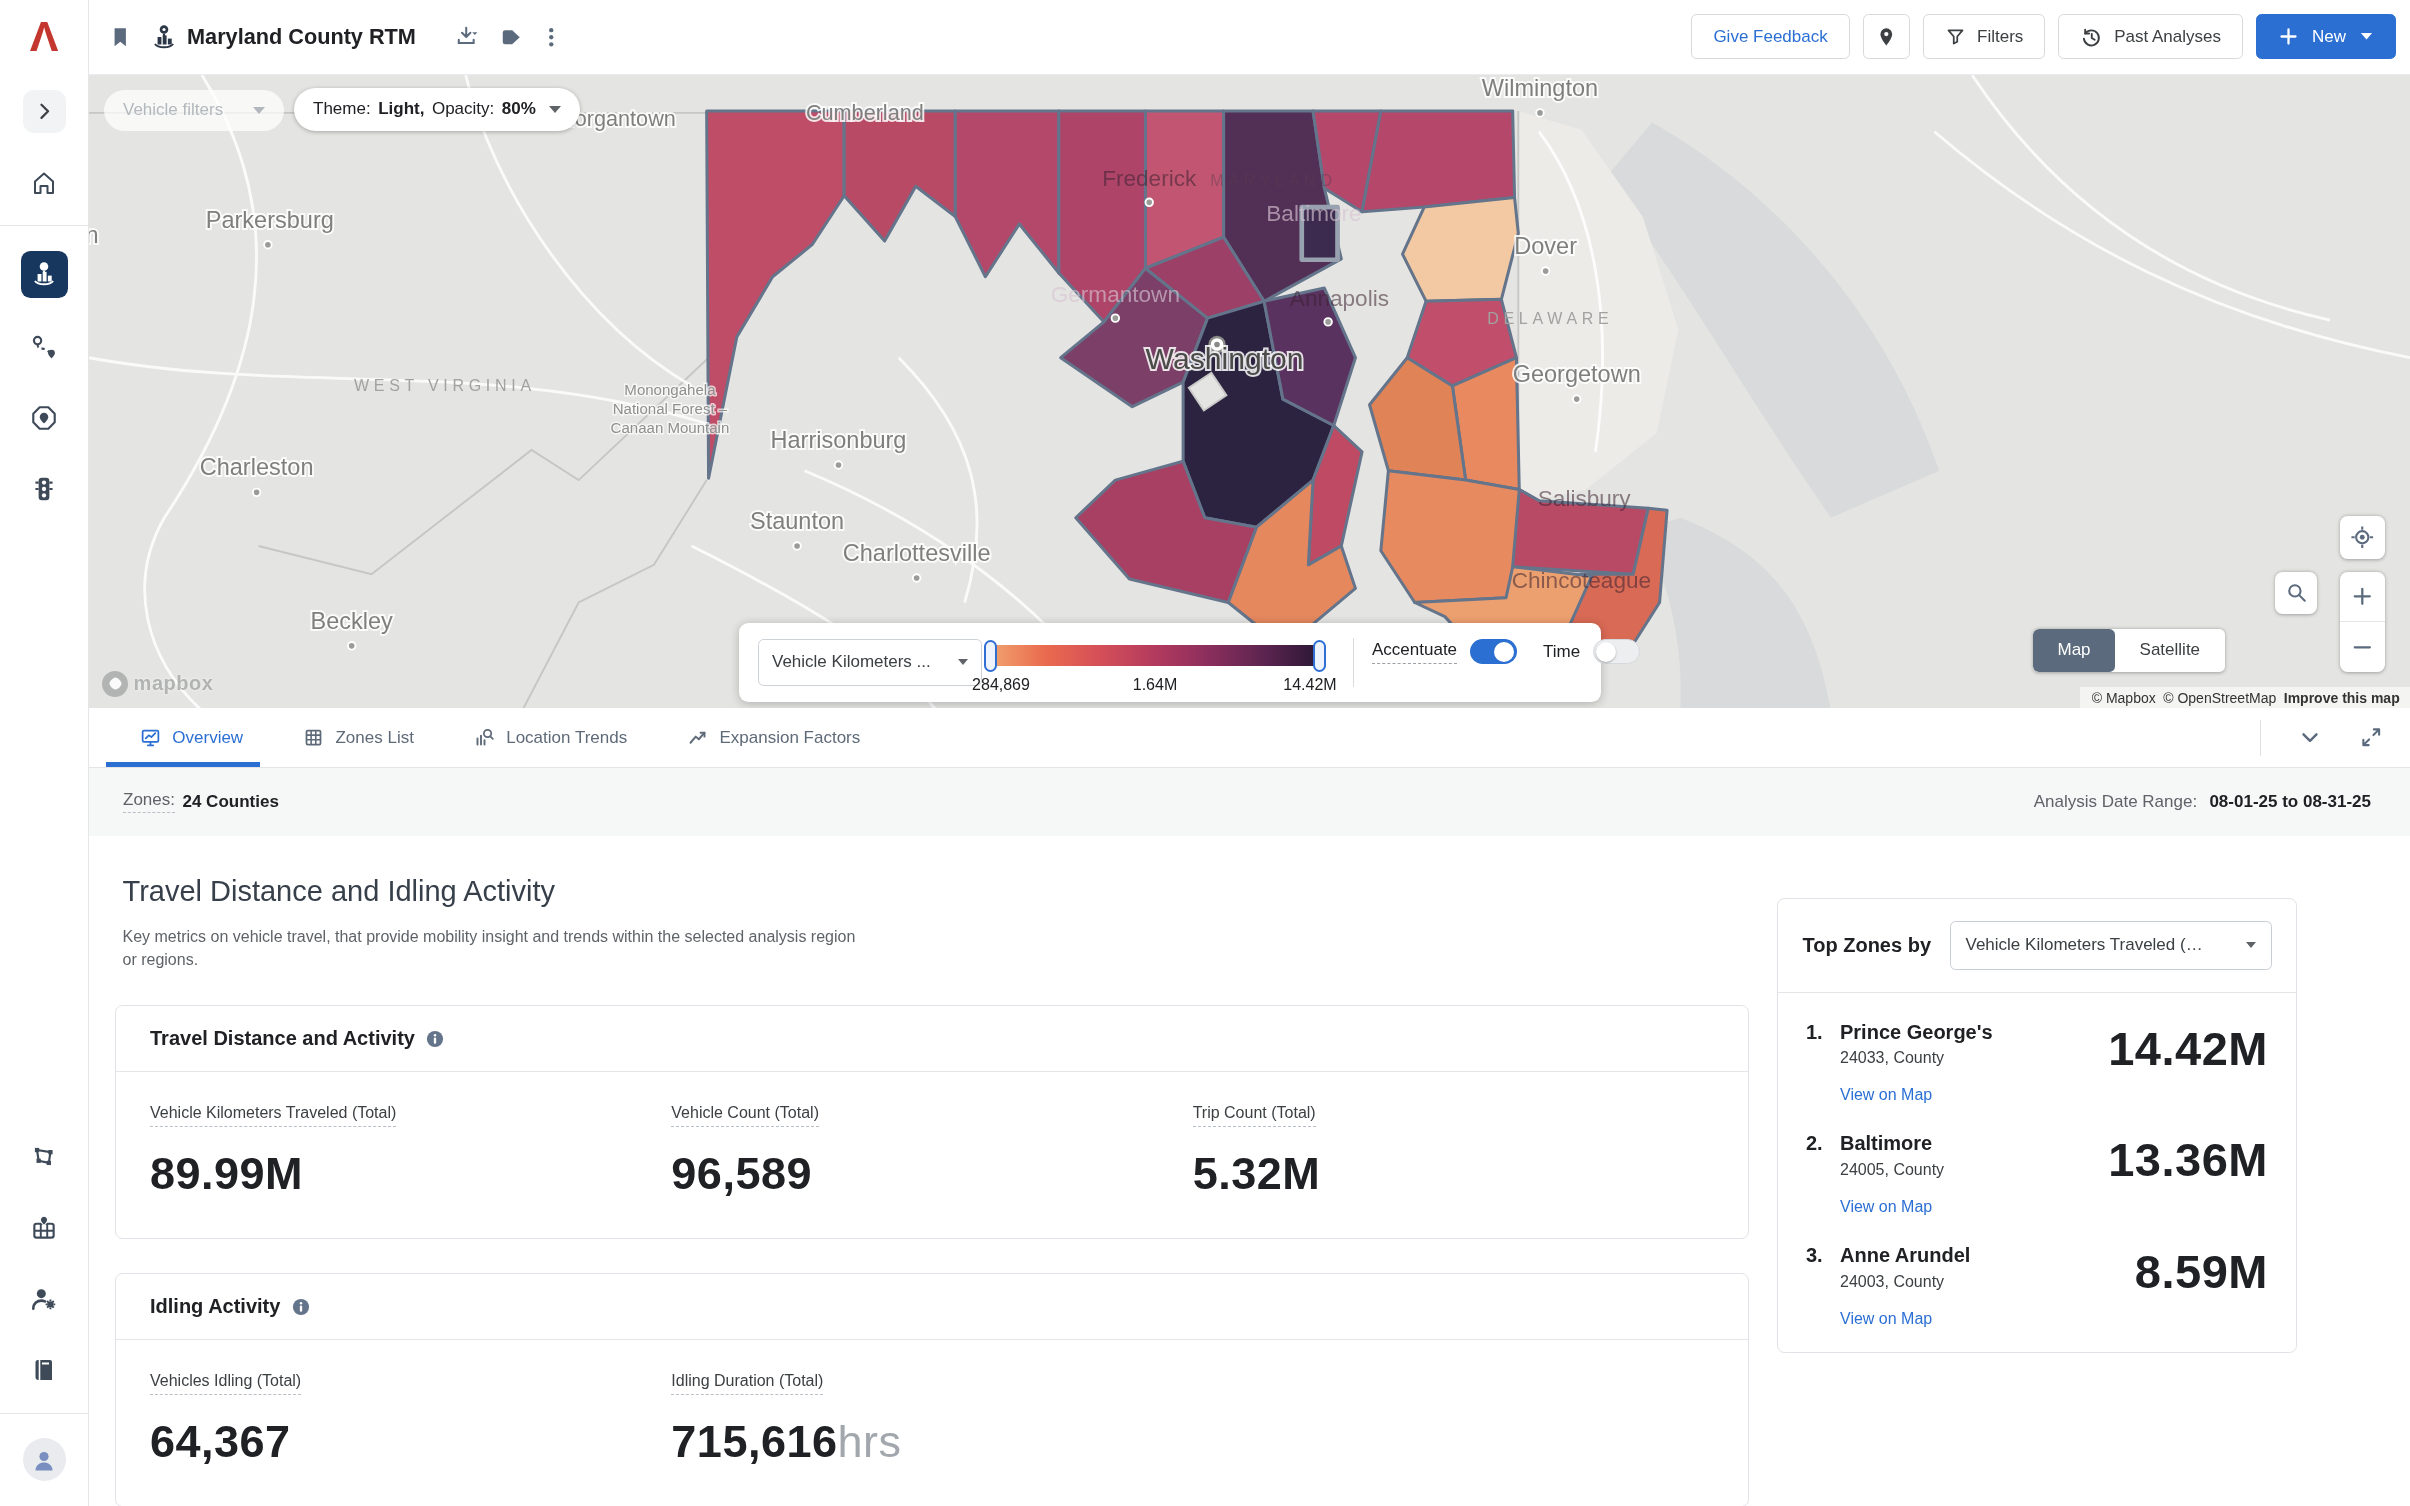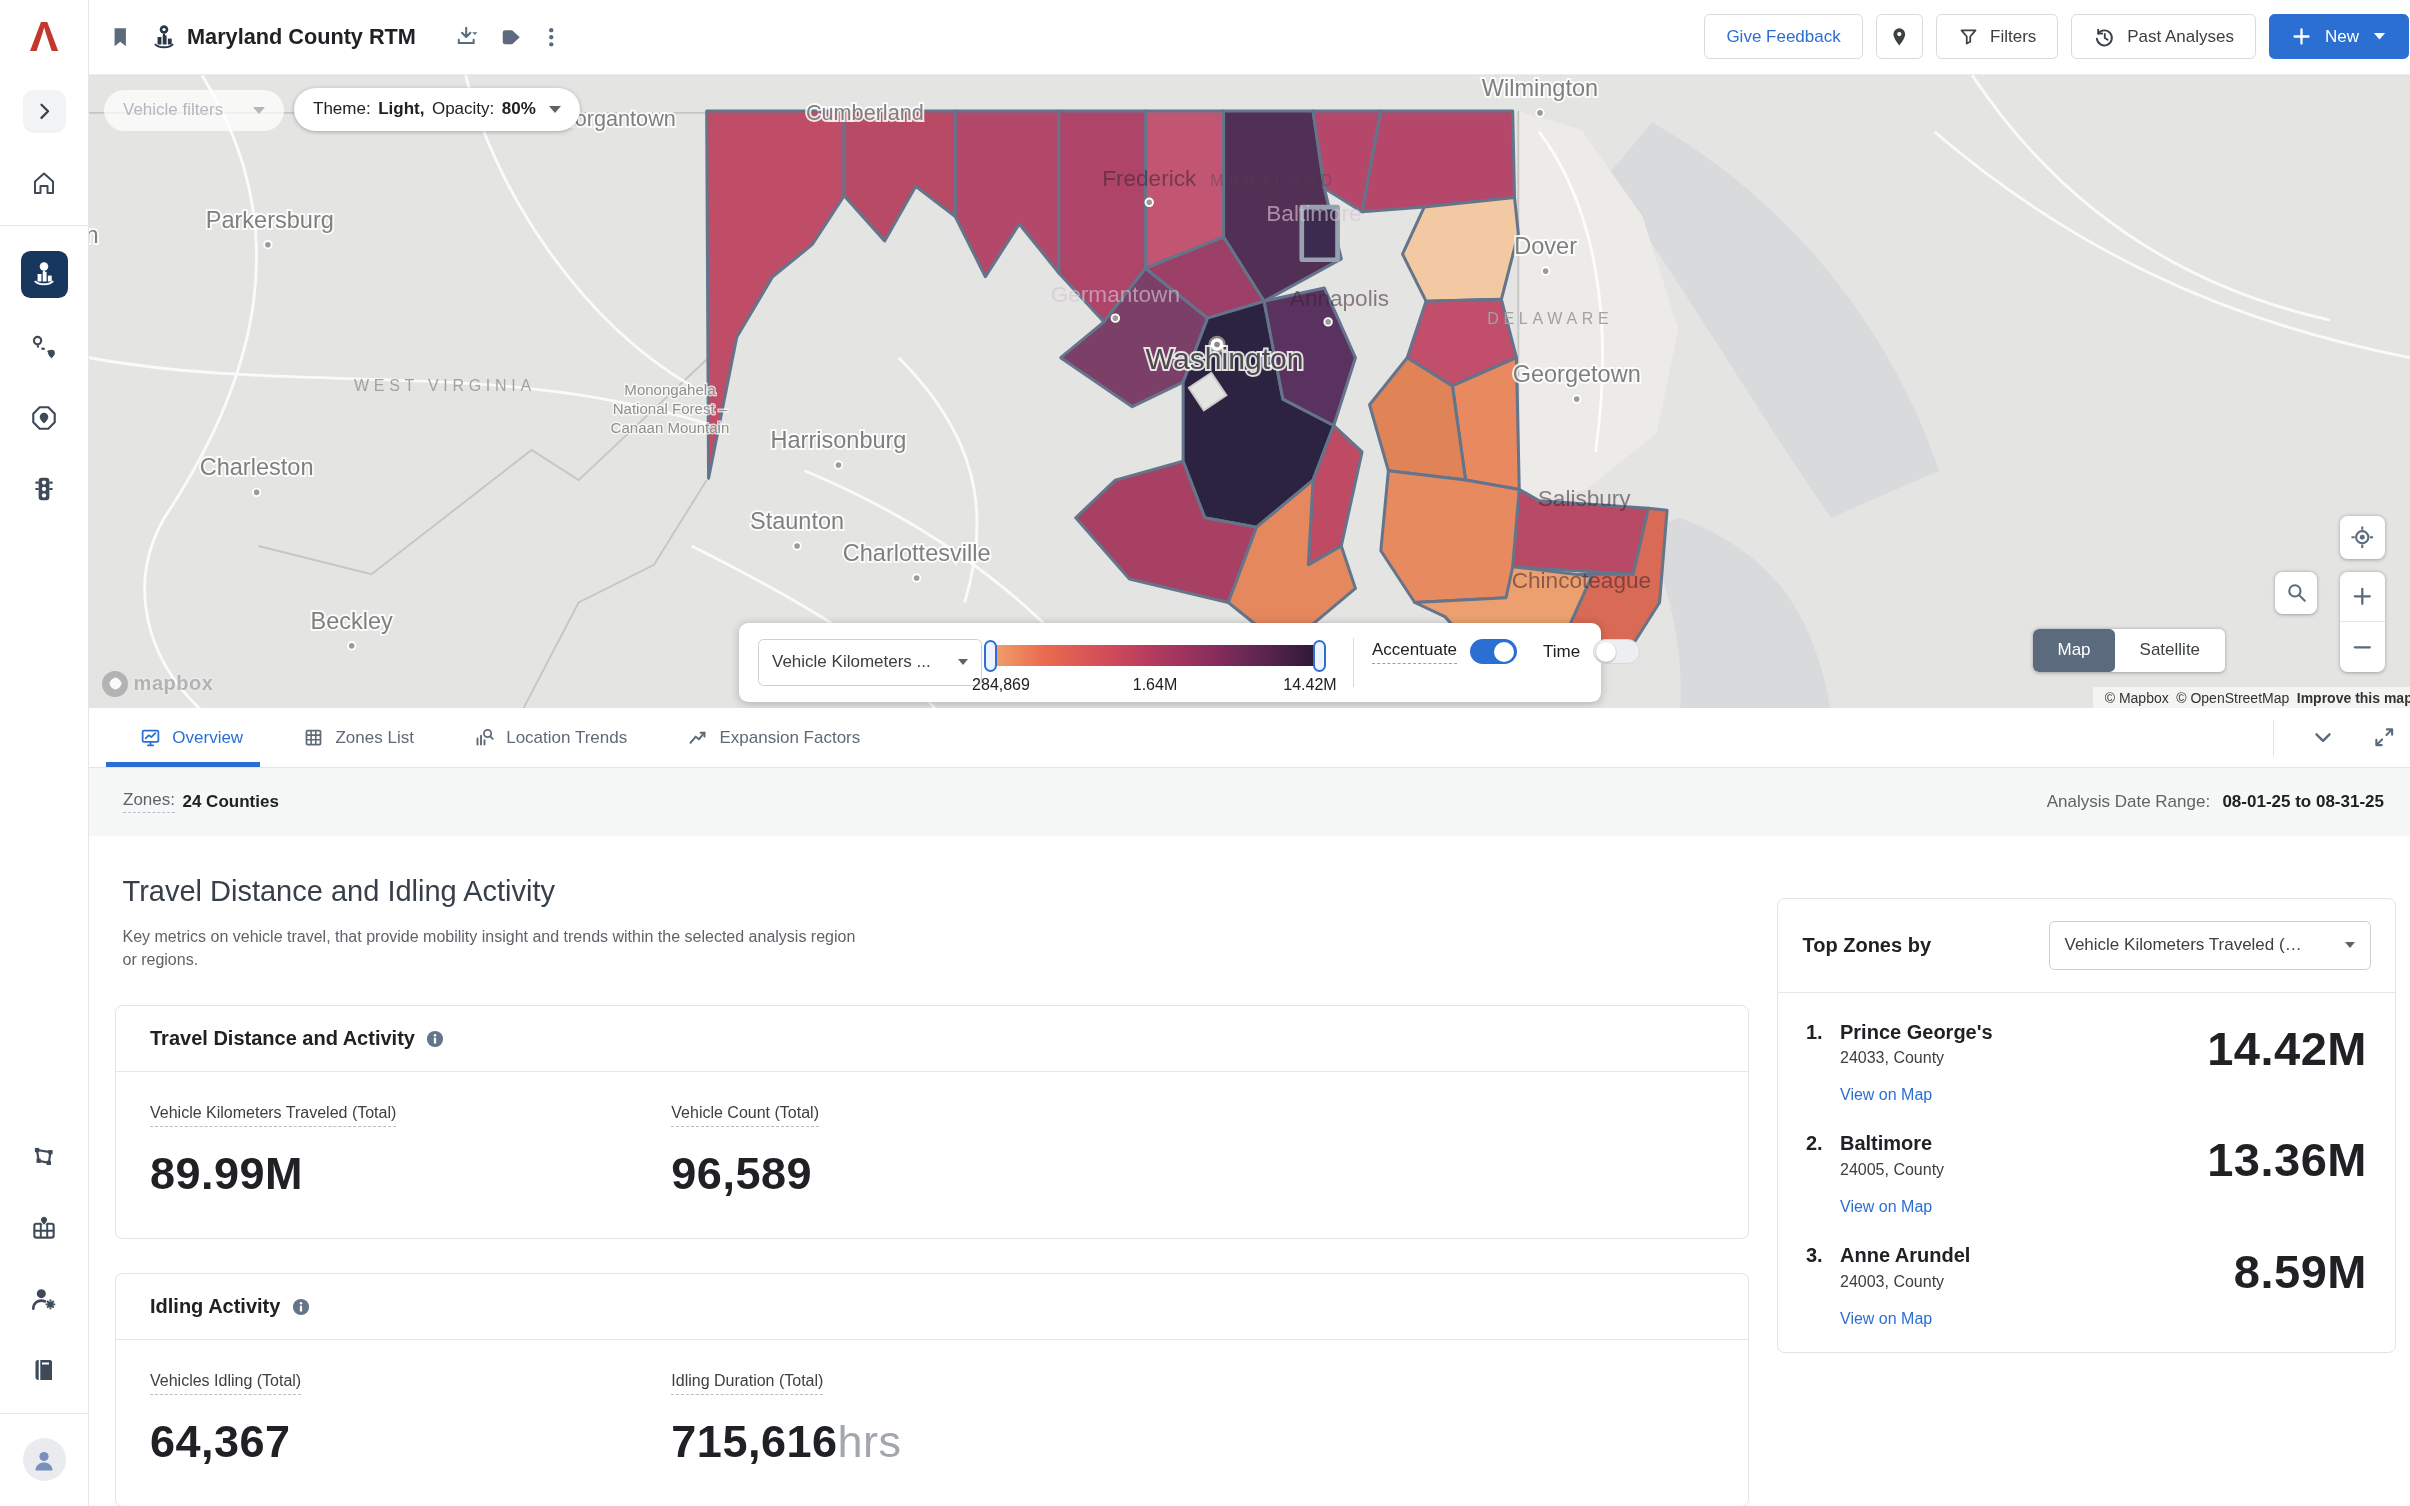--- a/index.html
+++ b/index.html
@@ -127,21 +127,21 @@
   .sec-desc { font-size:16px; color:#5f6368; line-height:1.45; max-width:744px; margin-left:7.5px; }
   .card { border:0.9px solid #dfe2e6; border-radius:7.5px; background:#fff; margin-top:34px; }
   .card-hd { height:66px; display:flex; align-items:center; gap:11.3px; padding:0 34px; border-bottom:0.9px solid #e4e6e9;
     font-size:20px; font-weight:700; color:#202124; }
   .card-bd { padding:32px 34px 38px 34px; display:grid; grid-template-columns:1fr 1fr 1fr; }
   .m-label { display:inline-block; font-size:16px; color:#3c4043; border-bottom:1.9px dashed #b9bfc6; padding-bottom:3.8px; }
   .m-value { font-size:45px; font-weight:600; color:#202124; margin-top:21px; letter-spacing:0.5px; }
   .m-unit { color:#a2a7ad; font-weight:400; }
 
   
-  .col-right { width:619px; }
+  .col-right { width:520px; }
   .tz-card { border:0.9px solid #dfe2e6; border-radius:7.5px; background:#fff; margin-top:34px; padding-bottom:24.5px;}
   .tz-hd { height:94px; display:flex; align-items:center; padding:0 24.5px; border-bottom:0.9px solid #e4e6e9; }
   .tz-title { font-size:20px; font-weight:700; color:#202124; }
   .tz-select { margin-left:auto; width:322px; height:49px; border:0.9px solid #c9ced4; border-radius:5.6px; display:flex;
     align-items:center; padding:0 15px; font-size:17px; color:#3c4043; cursor:pointer; }
   .tz-select .caret { margin-left:auto; border-left-width:5.6px; border-right-width:5.6px; border-top-width:6.6px; }
   .tz-item { display:flex; padding:28px 28px 0 28px; }
   .tz-rank { font-size:20px; font-weight:700; color:#202124; width:34px; }
   .tz-name { font-size:20px; font-weight:700; color:#202124; }
   .tz-sub { font-size:16px; color:#3c4043; margin-top:5.6px; }
@@ -575,20 +575,24 @@
           </div>
           <div class="card-bd">
             <div>
               <span class="m-label">Vehicle Kilometers Traveled (Total)</span>
               <div class="m-value">89.99M</div>
             </div>
             <div>
               <span class="m-label">Vehicle Count (Total)</span>
               <div class="m-value">96,589</div>
             </div>
+            <div>
+              <span class="m-label">Trip Count (Total)</span>
+              <div class="m-value">5.32M</div>
+            </div>
           </div>
         </div>
 
         <div class="card">
           <div class="card-hd">
             <span>Idling Activity</span>
             <svg width="18" height="18" viewBox="0 0 20 20">
               <circle cx="10" cy="10" r="9" fill="#64748b"></circle>
               <circle cx="10" cy="5.8" r="1.4" fill="#fff"></circle>
               <rect x="8.7" y="8.4" width="2.6" height="7" rx="1.2" fill="#fff"></rect>

